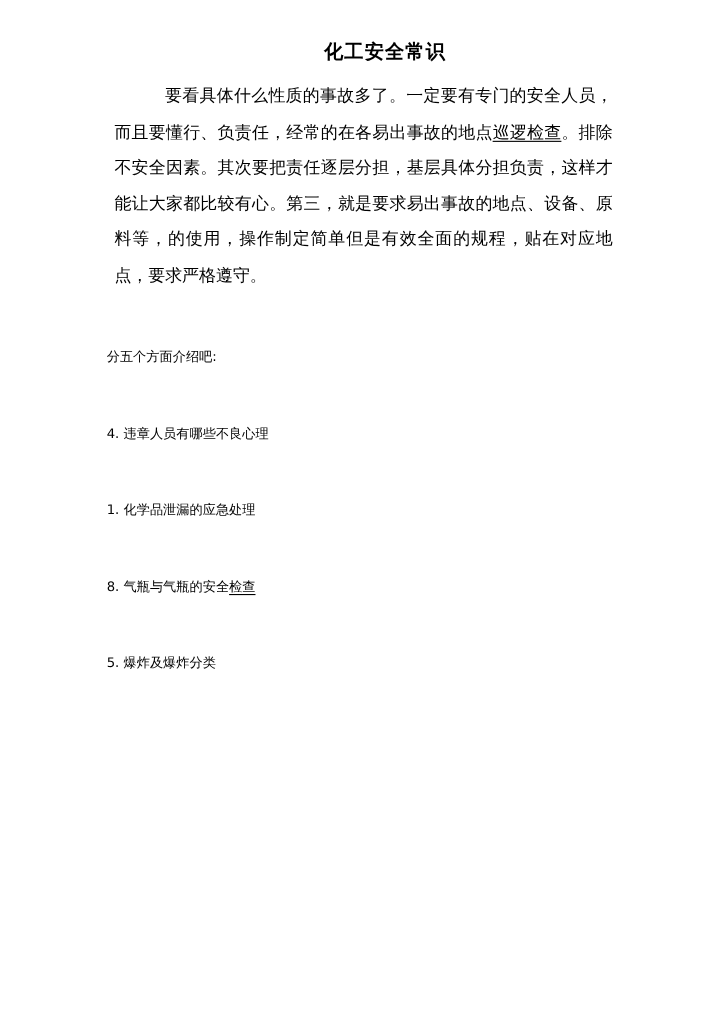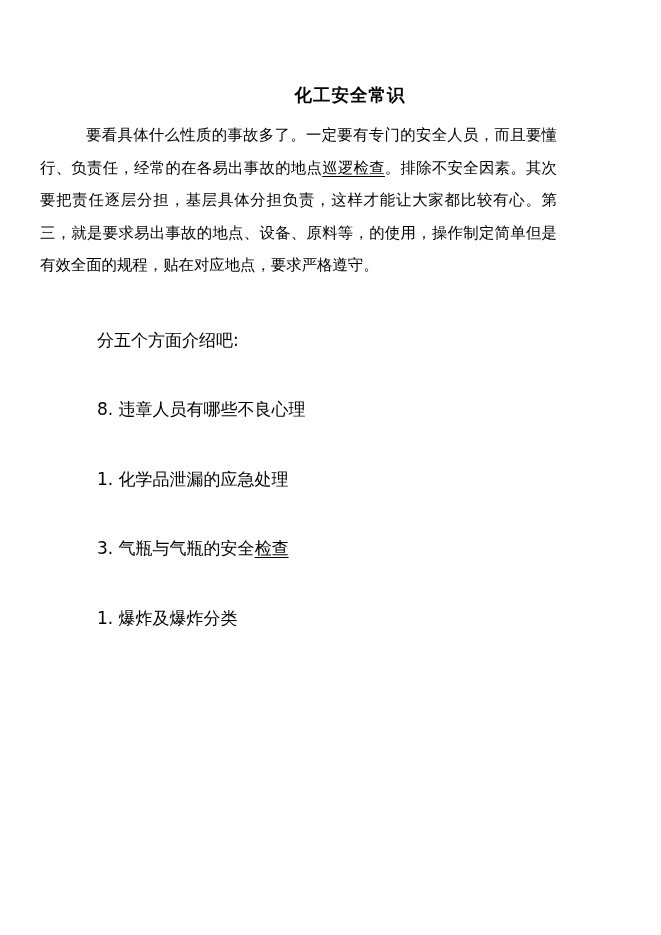--- a/index.html
+++ b/index.html
@@ -10,41 +10,41 @@
   .page {
     position: relative;
     width: 661px;
     height: 935px;
     background: #ffffff;
     color: #000000;
     font-family: "DejaVu Sans", "Liberation Sans", sans-serif;
     overflow: hidden;
   }
   .doc-title {
-    margin: 84px 104px 0 97px;
+    margin: 36px 104px 0 97px;
     padding-left: 46px;          
     text-align: center;
     font-size: 17.5px;
     font-weight: 700;
     line-height: 22px;
     letter-spacing: 1px;
     font-family: Liberation Serif, serif;
   }
   .body-paragraph {
-    margin: 13px 104px 0 40px;   
+    margin: 13px 104px 0 104px;   
     font-size: 15.4px;
     line-height: 32.5px;
     text-align: justify;
     text-justify: inter-character;
     text-indent: 46px;           
     word-break: normal;
   }
   .line {
     margin: 37px 104px 0 97px;   
-    font-size: 17px;
+    font-size: 12px;
     line-height: 32.5px;
     white-space: nowrap;
   }
   .line.intro {
     margin-top: 42px;
   }
   .u {
     text-decoration: underline;
     text-decoration-thickness: 1px;
     text-underline-offset: 3px;
@@ -55,23 +55,23 @@
 <body>
 
 <div class="page">
 
   <h1 class="doc-title">化工安全常识</h1>
 
   <p class="body-paragraph"><span>要看具体什么性质的事故多了。一定要有专门的安全人员，而且要懂行、负责任，经常的在各易出事故的地点</span><span class="u">巡逻检查</span><span>。排除不安全因素。其次要把责任逐层分担，基层具体分担负责，这样才能让大家都比较有心。第三，就是要求易出事故的地点、设备、原料等，的使用，操作制定简单但是有效全面的规程，贴在对应地点，要求严格遵守。</span></p>
 
   <p class="line intro">分五个方面介绍吧:</p>
 
-  <p class="line">8. 违章人员有哪些不良心理</p>
+  <p class="line">4. 违章人员有哪些不良心理</p>
 
   <p class="line">1. 化学品泄漏的应急处理</p>
 
-  <p class="line"><span>3. 气瓶与气瓶的安全</span><span class="u">检查</span></p>
+  <p class="line"><span>8. 气瓶与气瓶的安全</span><span class="u">检查</span></p>
 
 
-  <p class="line">1. 爆炸及爆炸分类</p>
+  <p class="line">5. 爆炸及爆炸分类</p>
 
 
 </div>
 
 </body></html>

